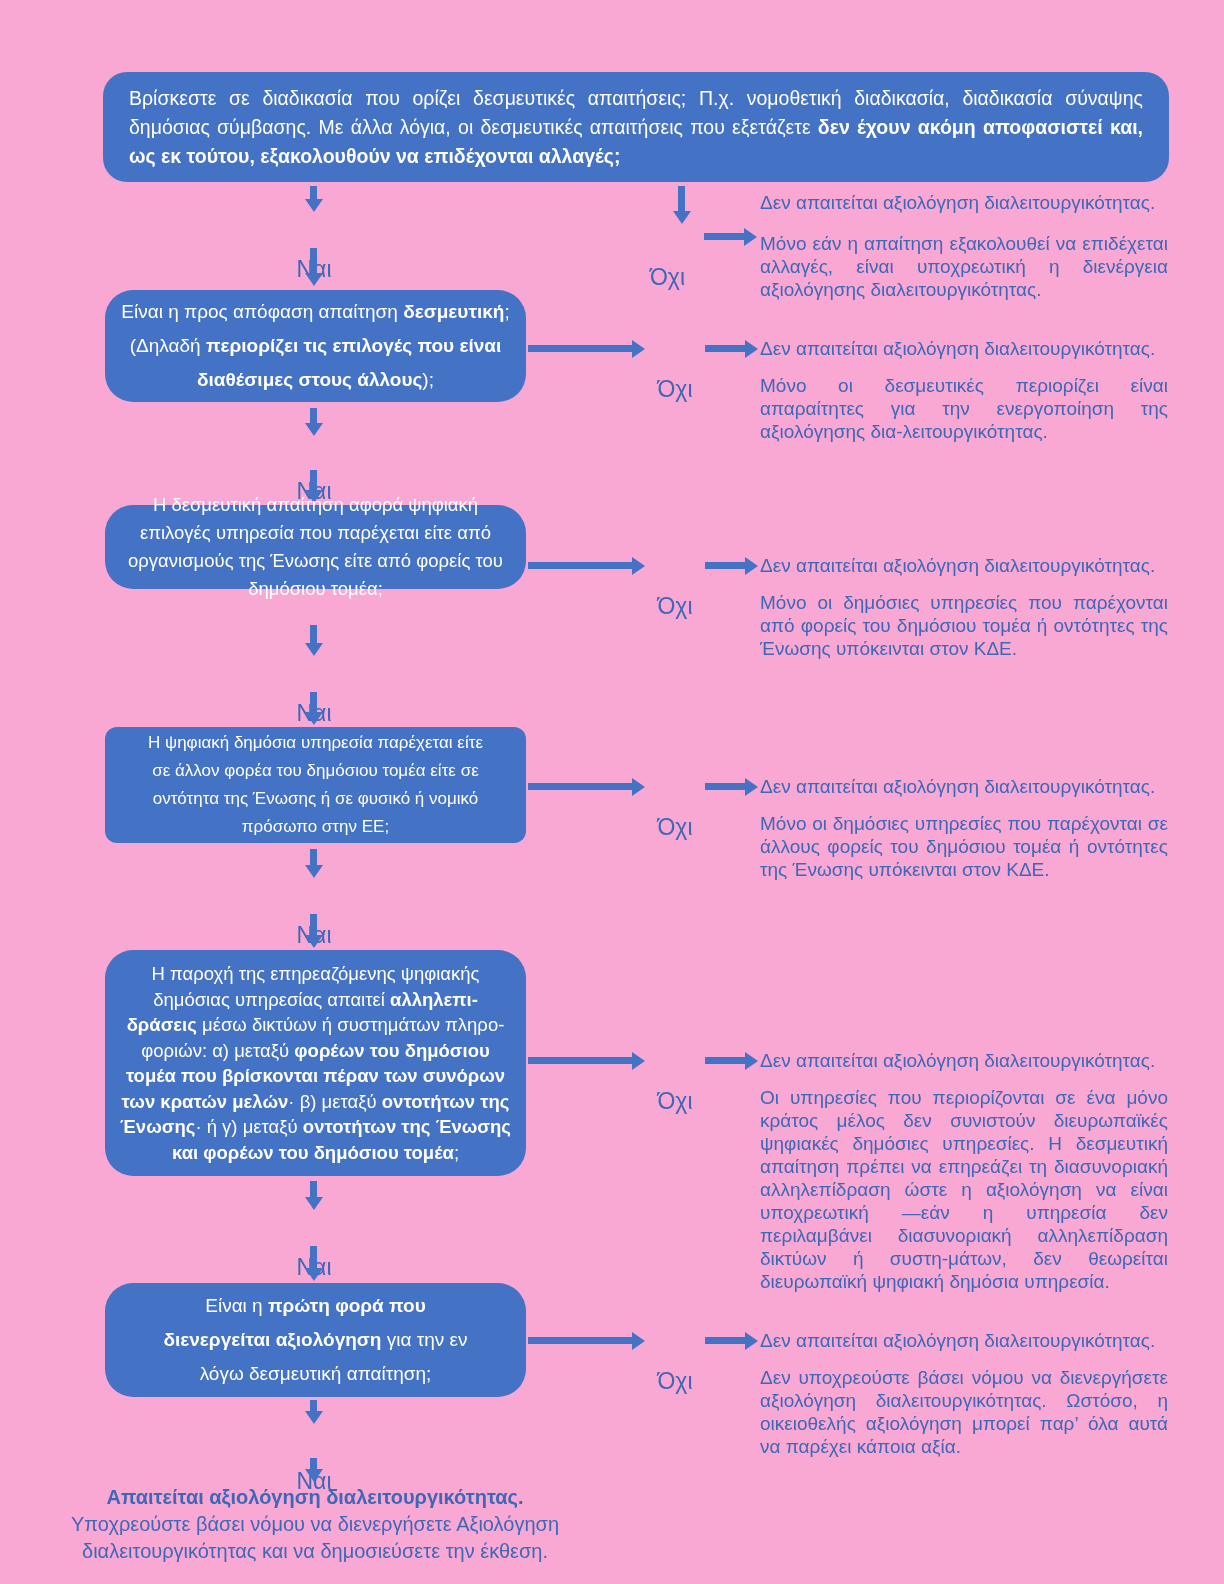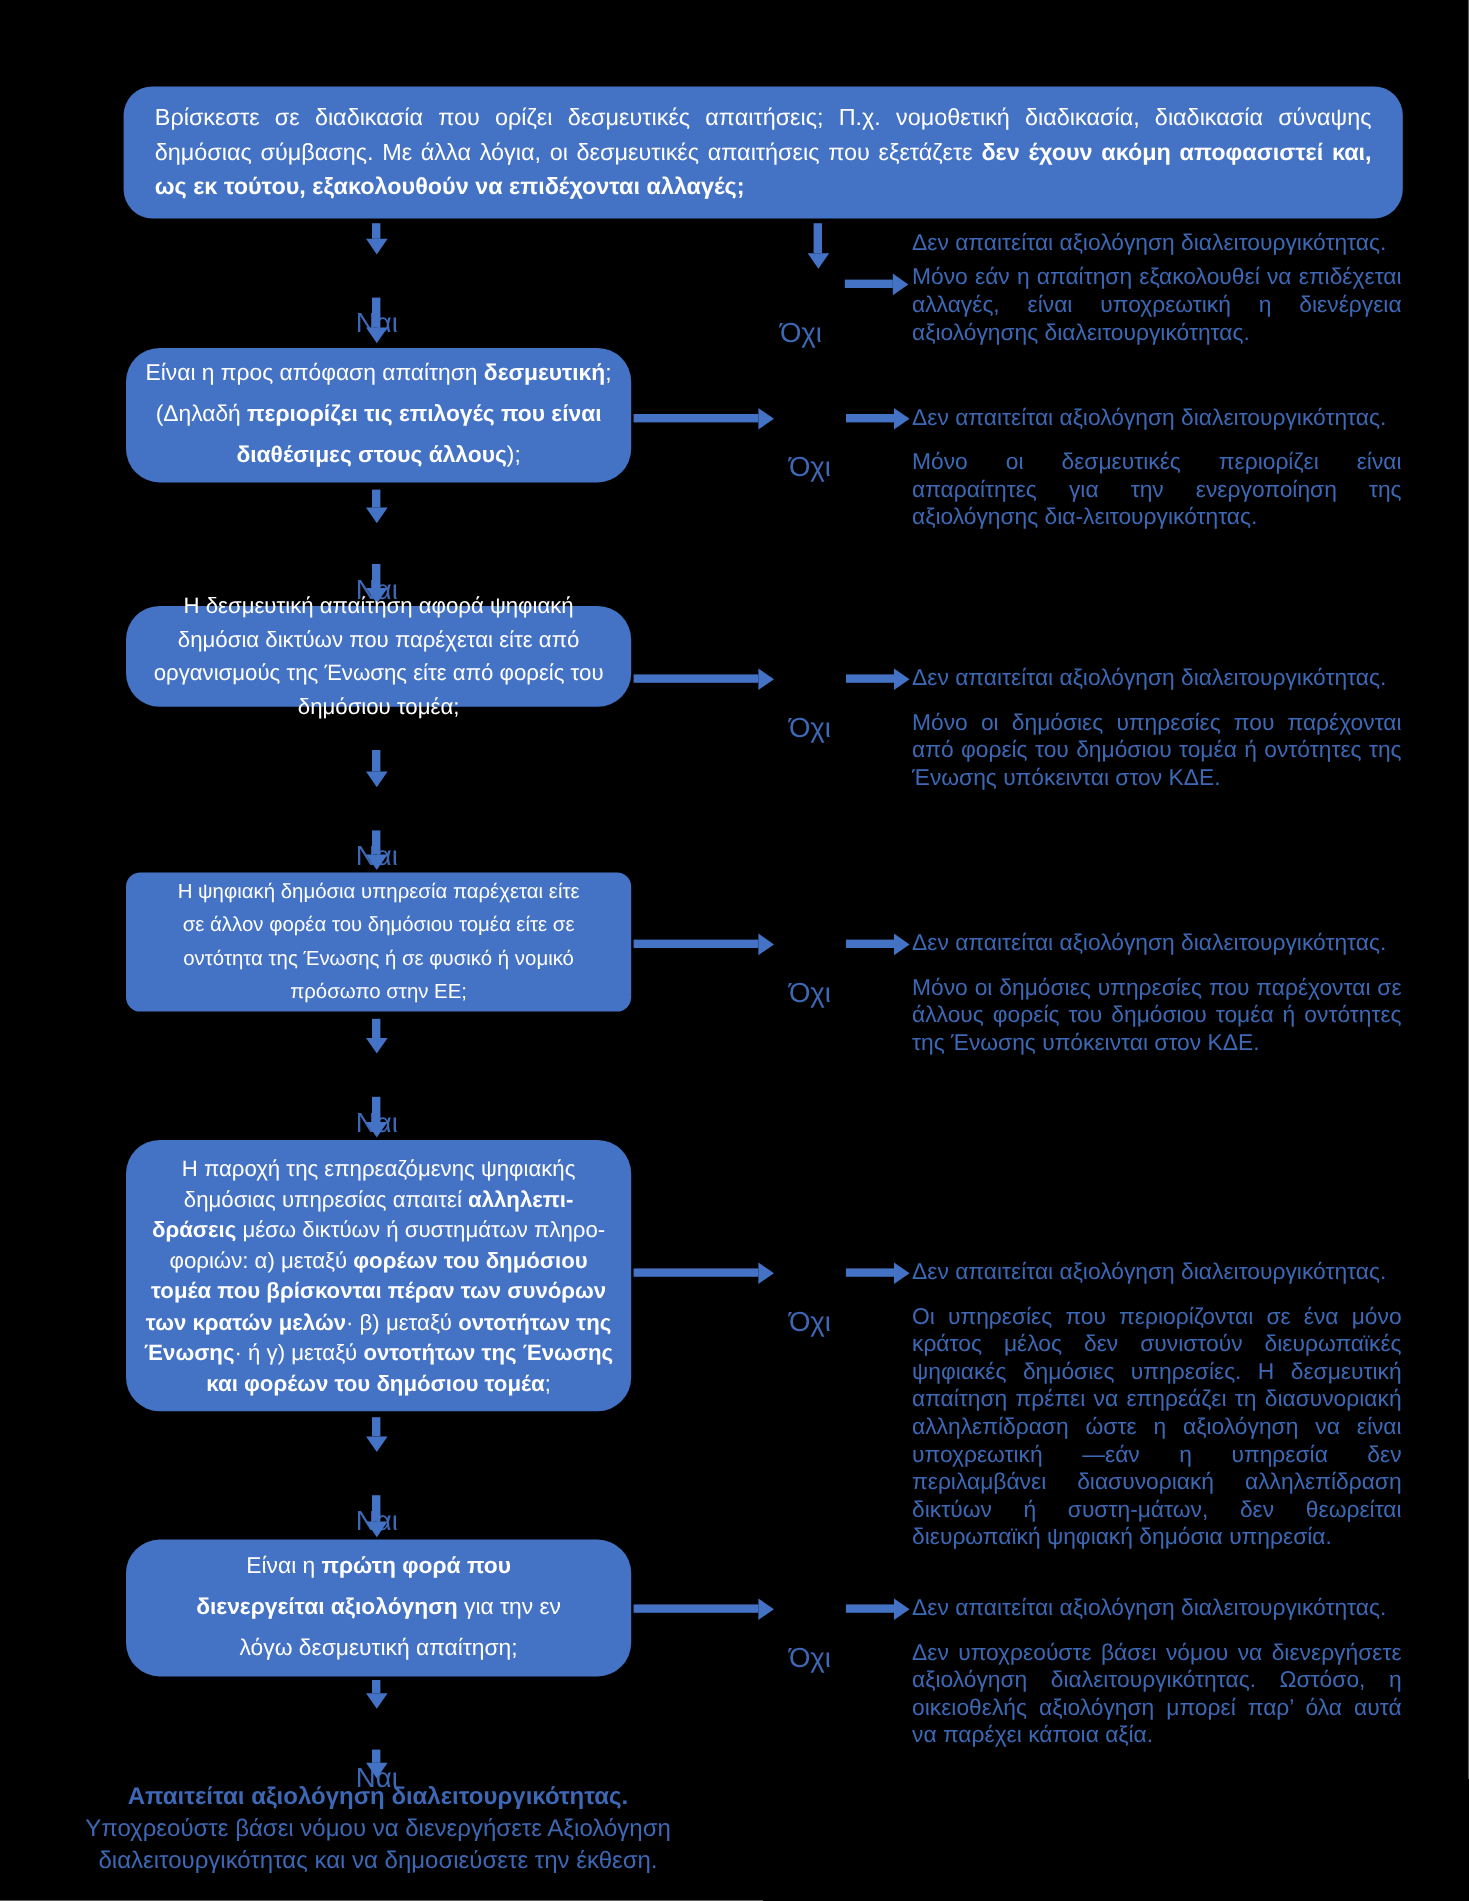--- a/index.html
+++ b/index.html
@@ -2,21 +2,21 @@
 <html style="--blue: #4472C4; --blue-text: #3D68B5; --white: #FFFFFF;"><head>
 <meta charset="utf-8">
 <style>
   :root{
     --blue:#4472C4;
     --blue-text:#3D68B5;
     --white:#FFFFFF;
   }
   html,body{margin:0;padding:0;background:#fff;}
   body{font-family:"Liberation Sans",sans-serif;}
-  .canvas{position:relative;width:1224px;height:1584px;background:#000000;overflow:hidden;}
+  .canvas{position:relative;width:1224px;height:1584px;background:#f9a8d4;overflow:hidden;}
 
   
   .qbox{position:absolute;background:var(--blue);color:var(--white);
         border-radius:28px;display:flex;align-items:center;justify-content:center;}
   .qbox .inner{width:100%;padding:0 14px;text-align:center;}
   .qbox-top{border-radius:24px;}
   .qbox-top .inner{text-align:justify;padding:0 26px;}
   b{font-weight:bold;}
 
   
@@ -55,21 +55,21 @@
 
   <div class="qbox" style="left:105px;top:290px;width:421px;height:112px;font-size:19px;line-height:34px;">
     <div class="inner"><span>Είναι η προς απόφαση απαίτηση </span><b>δεσμευτική</b><span>;</span><br><span>(Δηλαδή </span><b>περιορίζει τις επιλογές που είναι</b><br><b>διαθέσιμες στους άλλους</b><span>);</span></div>
   </div>
 
   <div class="av" style="left:310px;top:408px;height:15px;"></div>
   <div class="flow-label" style="left:288px;top:436px;width:52px;">Ναι</div>
   <div class="av" style="left:310px;top:470px;height:20px;"></div>
 
   <div class="qbox" style="left:105px;top:505px;width:421px;height:84px;font-size:18.5px;line-height:28px;">
-    <div class="inner"><span>Η δεσμευτική απαίτηση αφορά ψηφιακή</span><br><span>δημόσια δικτύων που παρέχεται είτε από</span><br><span>οργανισμούς της Ένωσης είτε από φορείς του</span><br><span>δημόσιου τομέα;</span></div>
+    <div class="inner"><span>Η δεσμευτική απαίτηση αφορά ψηφιακή</span><br><span>επιλογές υπηρεσία που παρέχεται είτε από</span><br><span>οργανισμούς της Ένωσης είτε από φορείς του</span><br><span>δημόσιου τομέα;</span></div>
   </div>
 
   <div class="av" style="left:310px;top:625px;height:18px;"></div>
   <div class="flow-label" style="left:288px;top:658px;width:52px;">Ναι</div>
   <div class="av" style="left:310px;top:692px;height:20px;"></div>
 
   <div class="qbox" style="left:105px;top:727px;width:421px;height:116px;font-size:17px;line-height:28px;border-radius:12px;">
     <div class="inner"><span>Η ψηφιακή δημόσια υπηρεσία παρέχεται είτε</span><br><span>σε άλλον φορέα του δημόσιου τομέα είτε σε</span><br><span>οντότητα της Ένωσης ή σε φυσικό ή νομικό</span><br><span>πρόσωπο στην ΕΕ;</span></div>
   </div>
 
@@ -91,21 +91,21 @@
 
   <div class="av" style="left:310px;top:1400px;height:11px;"></div>
   <div class="flow-label" style="left:288px;top:1426px;width:52px;">Ναι</div>
   <div class="av" style="left:310px;top:1458px;height:11px;"></div>
 
   <div class="av" style="left:678px;top:186px;height:25px;"></div>
   <div class="flow-label" style="left:630px;top:222px;width:55px;text-align:right;">Όχι</div>
   <div class="ah" style="left:704px;top:233px;width:40px;"></div>
   <div class="note" style="top:190px;">
     <p class="note-title">Δεν απαιτείται αξιολόγηση διαλειτουργικότητας.</p>
-    <p class="note-body" style="margin-top:4px;">Μόνο εάν η απαίτηση εξακολουθεί να επιδέχεται αλλαγές, είναι υποχρεωτική η διενέργεια αξιολόγησης διαλειτουργικότητας.</p>
+    <p class="note-body" style="margin-top:16px;">Μόνο εάν η απαίτηση εξακολουθεί να επιδέχεται αλλαγές, είναι υποχρεωτική η διενέργεια αξιολόγησης διαλειτουργικότητας.</p>
   </div>
 
   <div class="ah" style="left:528px;top:345px;width:104px;"></div>
   <div class="flow-label" style="left:650px;top:334px;width:50px;">Όχι</div>
   <div class="ah" style="left:705px;top:345px;width:40px;"></div>
   <div class="note" style="top:336px;">
     <p class="note-title">Δεν απαιτείται αξιολόγηση διαλειτουργικότητας.</p>
     <p class="note-body">Μόνο οι δεσμευτικές περιορίζει είναι απαραίτητες για την ενεργοποίηση της αξιολόγησης δια-λειτουργικότητας.</p>
   </div>
 

